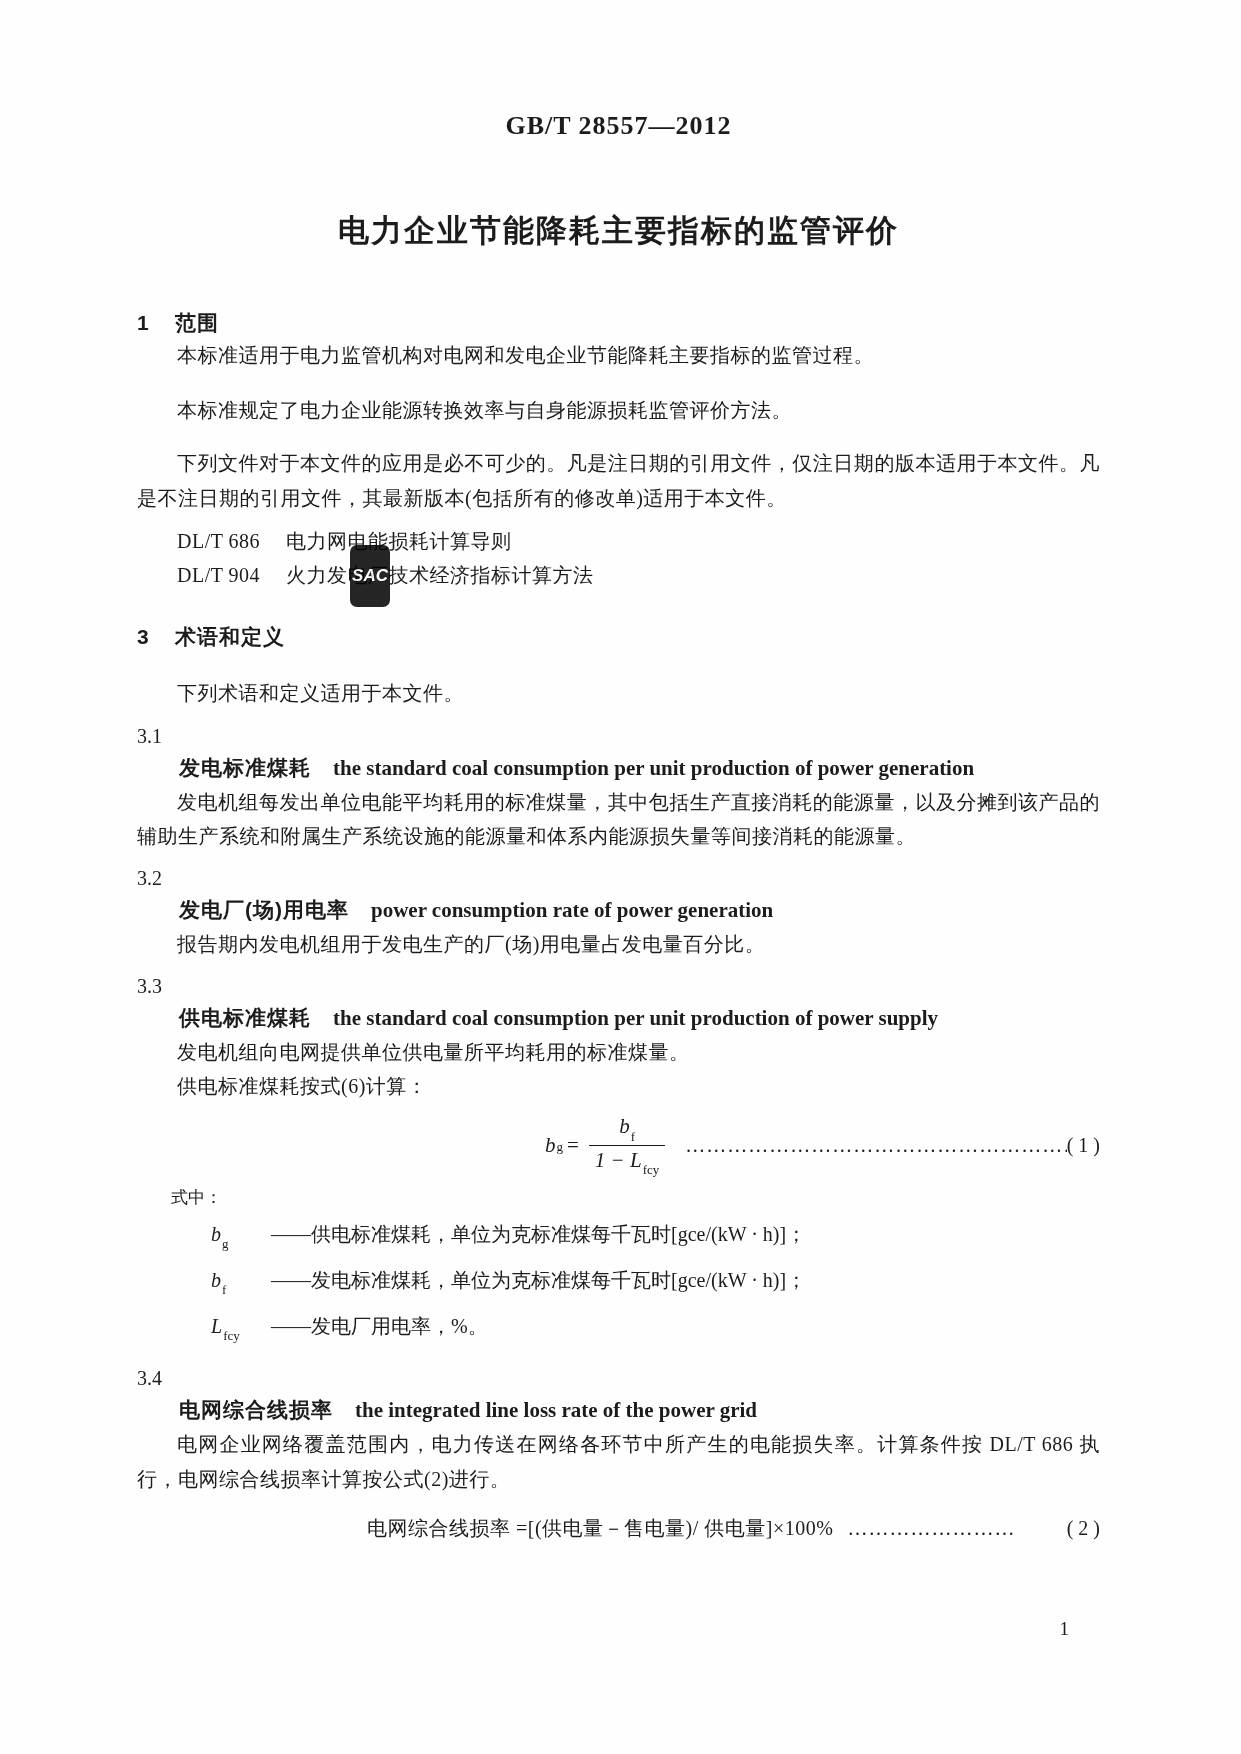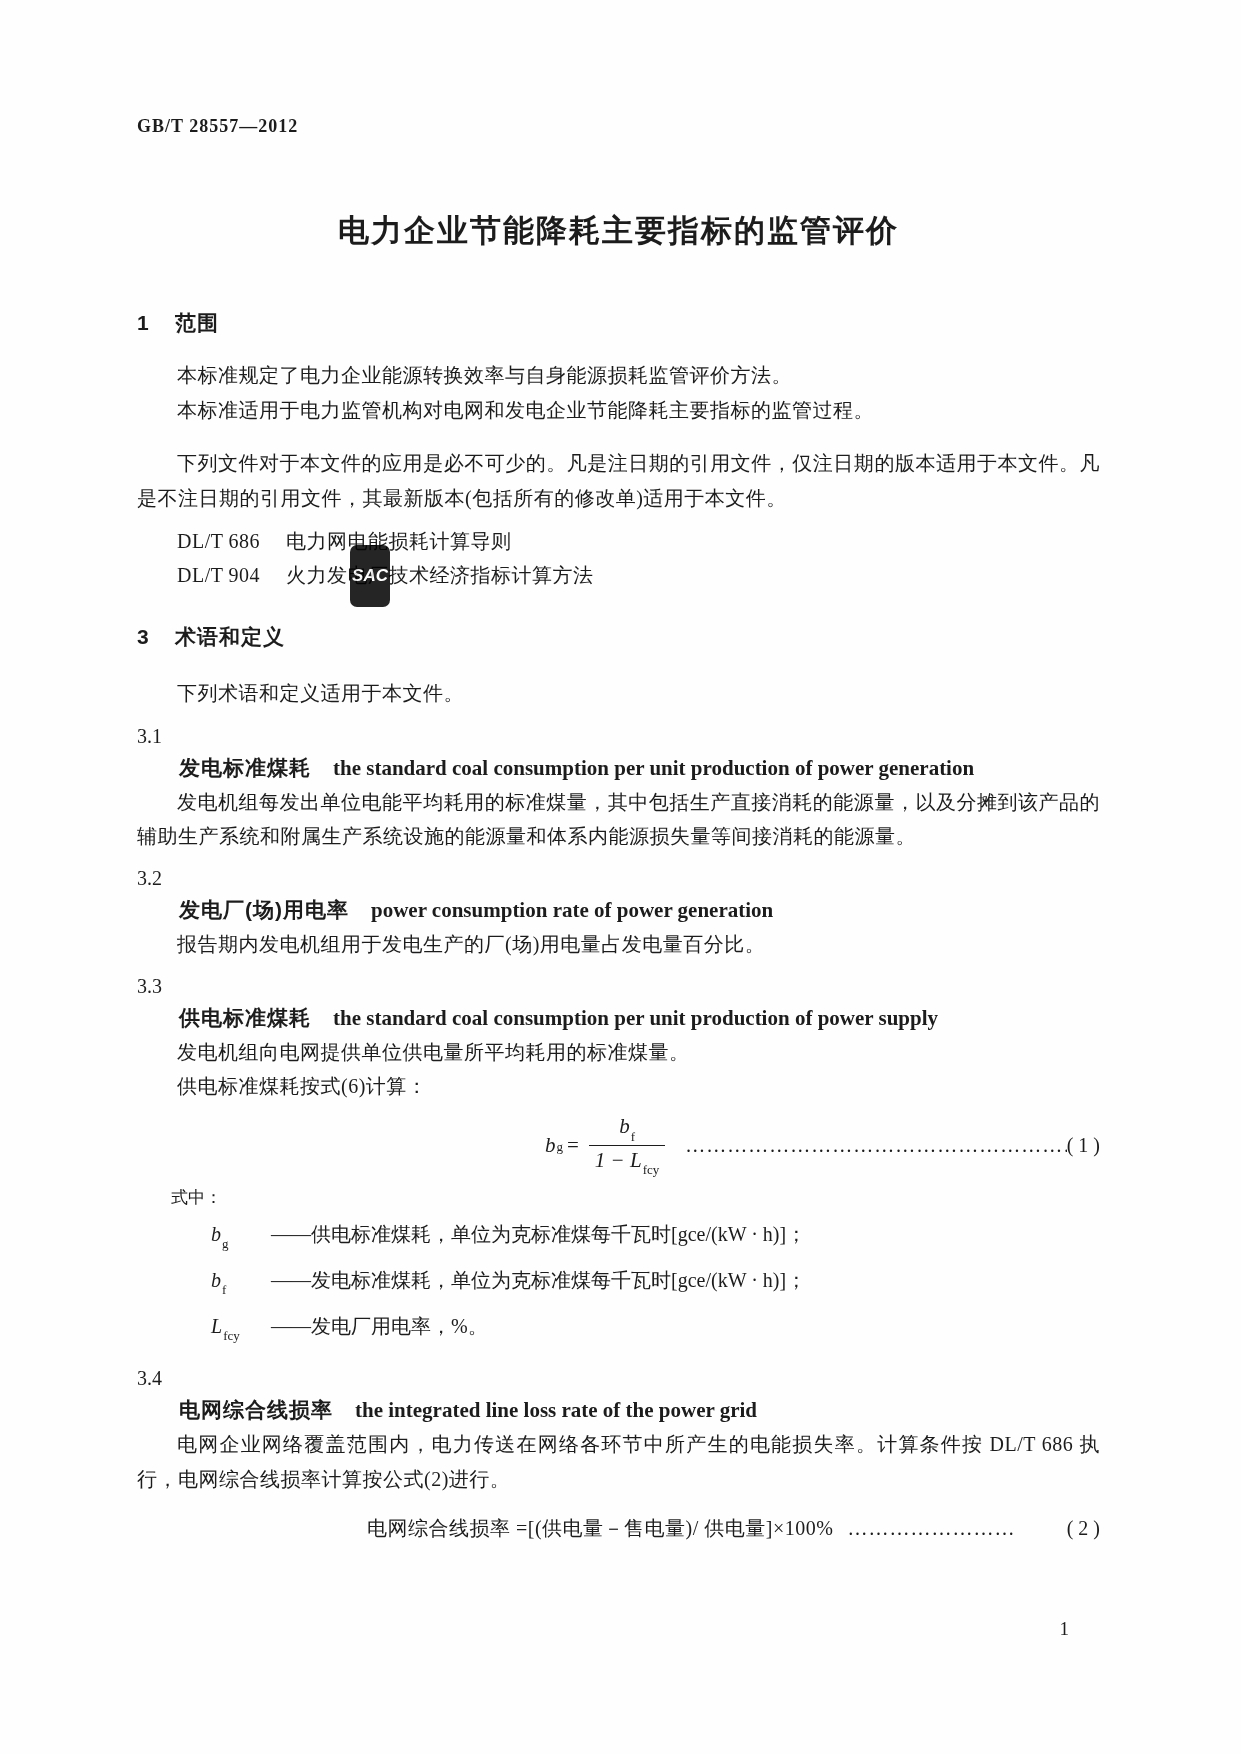--- a/index.html
+++ b/index.html
@@ -9,23 +9,23 @@
     margin:0 auto;
     background:#fefefe;
     color:#1c1c1c;
     font-family:"Liberation Serif","DejaVu Serif",serif;
     overflow:hidden;
     box-sizing:border-box;
     padding:0 141px 0 137px;
   }
   .header-code{
     margin-top:112px;
-    text-align:left;
+    text-align:center;
     font-weight:bold;
-    font-size:18px;
+    font-size:26px;
     line-height:28px;
     letter-spacing:1px;
     font-family:"Liberation Serif","DejaVu Serif",serif;
   }
   .doc-title{
     margin:70px 0 0 0;
     text-align:center;
     font-family:"Liberation Sans","DejaVu Sans",sans-serif;
     font-weight:bold;
     font-size:31px;
@@ -134,22 +134,22 @@
     <span>SAC</span>
   </div>
 
   <div class="header-code">GB/T 28557—2012</div>
 
   <h1 class="doc-title">电力企业节能降耗主要指标的监管评价</h1>
 
   <div class="sec-heading h-s1">
     <span class="sec-num">1</span><span class="sec-title">范围</span>
   </div>
+  <p class="body indent">本标准适用于电力监管机构对电网和发电企业节能降耗主要指标的监管过程。</p>
   <p class="body indent mt20">本标准规定了电力企业能源转换效率与自身能源损耗监管评价方法。</p>
-  <p class="body indent">本标准适用于电力监管机构对电网和发电企业节能降耗主要指标的监管过程。</p>
 
   <p class="body indent mt18">下列文件对于本文件的应用是必不可少的。凡是注日期的引用文件，仅注日期的版本适用于本文件。凡是不注日期的引用文件，其最新版本(包括所有的修改单)适用于本文件。</p>
   <div class="refs">
     <p class="ref-line">
       <span class="ref-code">DL/T 686</span><span class="ref-title">电力网电能损耗计算导则</span>
     </p>
     <p class="ref-line">
       <span class="ref-code">DL/T 904</span><span class="ref-title">火力发电厂技术经济指标计算方法</span>
     </p>
   </div>

